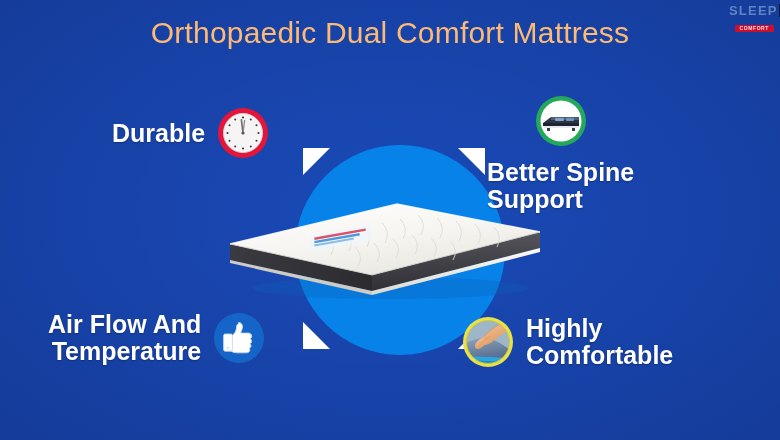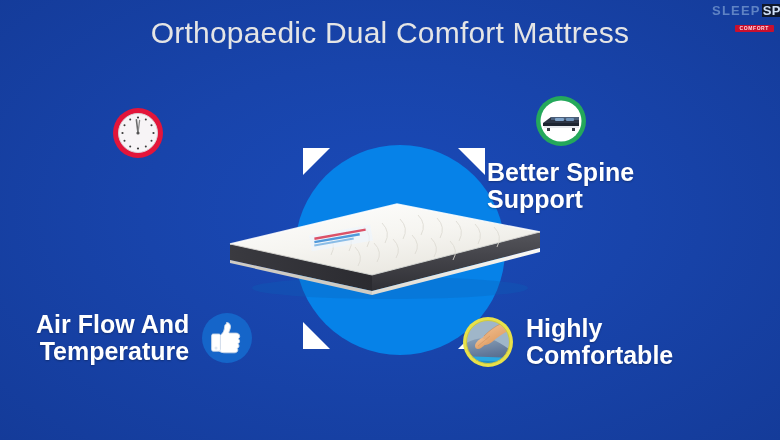--- a/index.html
+++ b/index.html
@@ -26,41 +26,41 @@
     background: radial-gradient(ellipse 70% 75% at 50% 48%, #1a4ab8 0%, #1844ab 45%, #143b99 100%);
   }
 
   
   #title {
     position: absolute;
     top: 16px;
     left: 0;
     width: 780px;
     text-align: center;
-    color: #e5e5e5;
+    color: #fdba74;
     font-size: 30px;
     font-weight: 400;
     letter-spacing: 0.2px;
     white-space: nowrap;
   }
 
   
   #logo {
     position: absolute;
     top: 4px;
     right: 6px;
     width: 78px;
     height: 28px;
     text-align: right;
     line-height: 1;
   }
   #logo .logo-row {
     display: flex;
     align-items: center;
-    justify-content: center;
+    justify-content: flex-start;
     gap: 1px;
     margin-left: 33px;
   }
   #logo .logo-sleep {
     color: #5f83c4;
     font-size: 13px;
     font-weight: 700;
     letter-spacing: 1.2px;
   }
   #logo .logo-spa {
@@ -133,21 +133,21 @@
     width: 52px;
     height: 52px;
     border-radius: 50%;
     flex: 0 0 auto;
     overflow: hidden;
   }
 
   
   #feat-durable          { left: 112px; top: 107px; }
   #feat-spine            { left: 487px; top: 95px; flex-direction: column;  }
-  #feat-airflow          { left: 36px;  top: 311px; }
+  #feat-airflow          { left: 48px;  top: 311px; }
   #feat-comfortable      { left: 462px; top: 315px; }
 
   #feat-durable .feature-label,
   #feat-airflow .feature-label      { text-align: right; }
   #feat-spine .feature-label,
   #feat-comfortable .feature-label  { text-align: left; }
 </style>
 </head>
 <body>
 
@@ -232,20 +232,21 @@
       <g opacity="0.9">
         <rect x="88" y="34" width="62" height="16" fill="#eef6fd" opacity="0.75" transform="rotate(-10 119 42)"></rect>
         <rect x="92" y="37" width="52" height="2.4" fill="#d9415a" transform="rotate(-10 118 38)"></rect>
         <rect x="92" y="41" width="46" height="2.4" fill="#3f8fd8" transform="rotate(-10 115 42)"></rect>
         <rect x="92" y="45" width="40" height="2.0" fill="#7fb7e6" transform="rotate(-10 112 46)"></rect>
       </g>
     </svg>
   </div>
 
   <div class="feature" id="feat-durable">
+    <div class="feature-label">Durable</div>
     <div class="icon-badge">
       <svg width="52" height="52" viewBox="0 0 52 52" xmlns="http://www.w3.org/2000/svg">
         <circle cx="26" cy="26" r="25" fill="#e3153a"></circle>
         <circle cx="26" cy="26" r="19.5" fill="#f7f4f6"></circle>
         <circle cx="26" cy="26" r="19.5" fill="none" stroke="#d9d2d6" stroke-width="1"></circle>
         <g fill="#3a3a3a">
           <circle cx="26" cy="10.5" r="1.1"></circle>
           <circle cx="33.8" cy="12.6" r="1.0"></circle>
           <circle cx="39.5" cy="18.3" r="1.0"></circle>
           <circle cx="41.5" cy="26" r="1.1"></circle>

